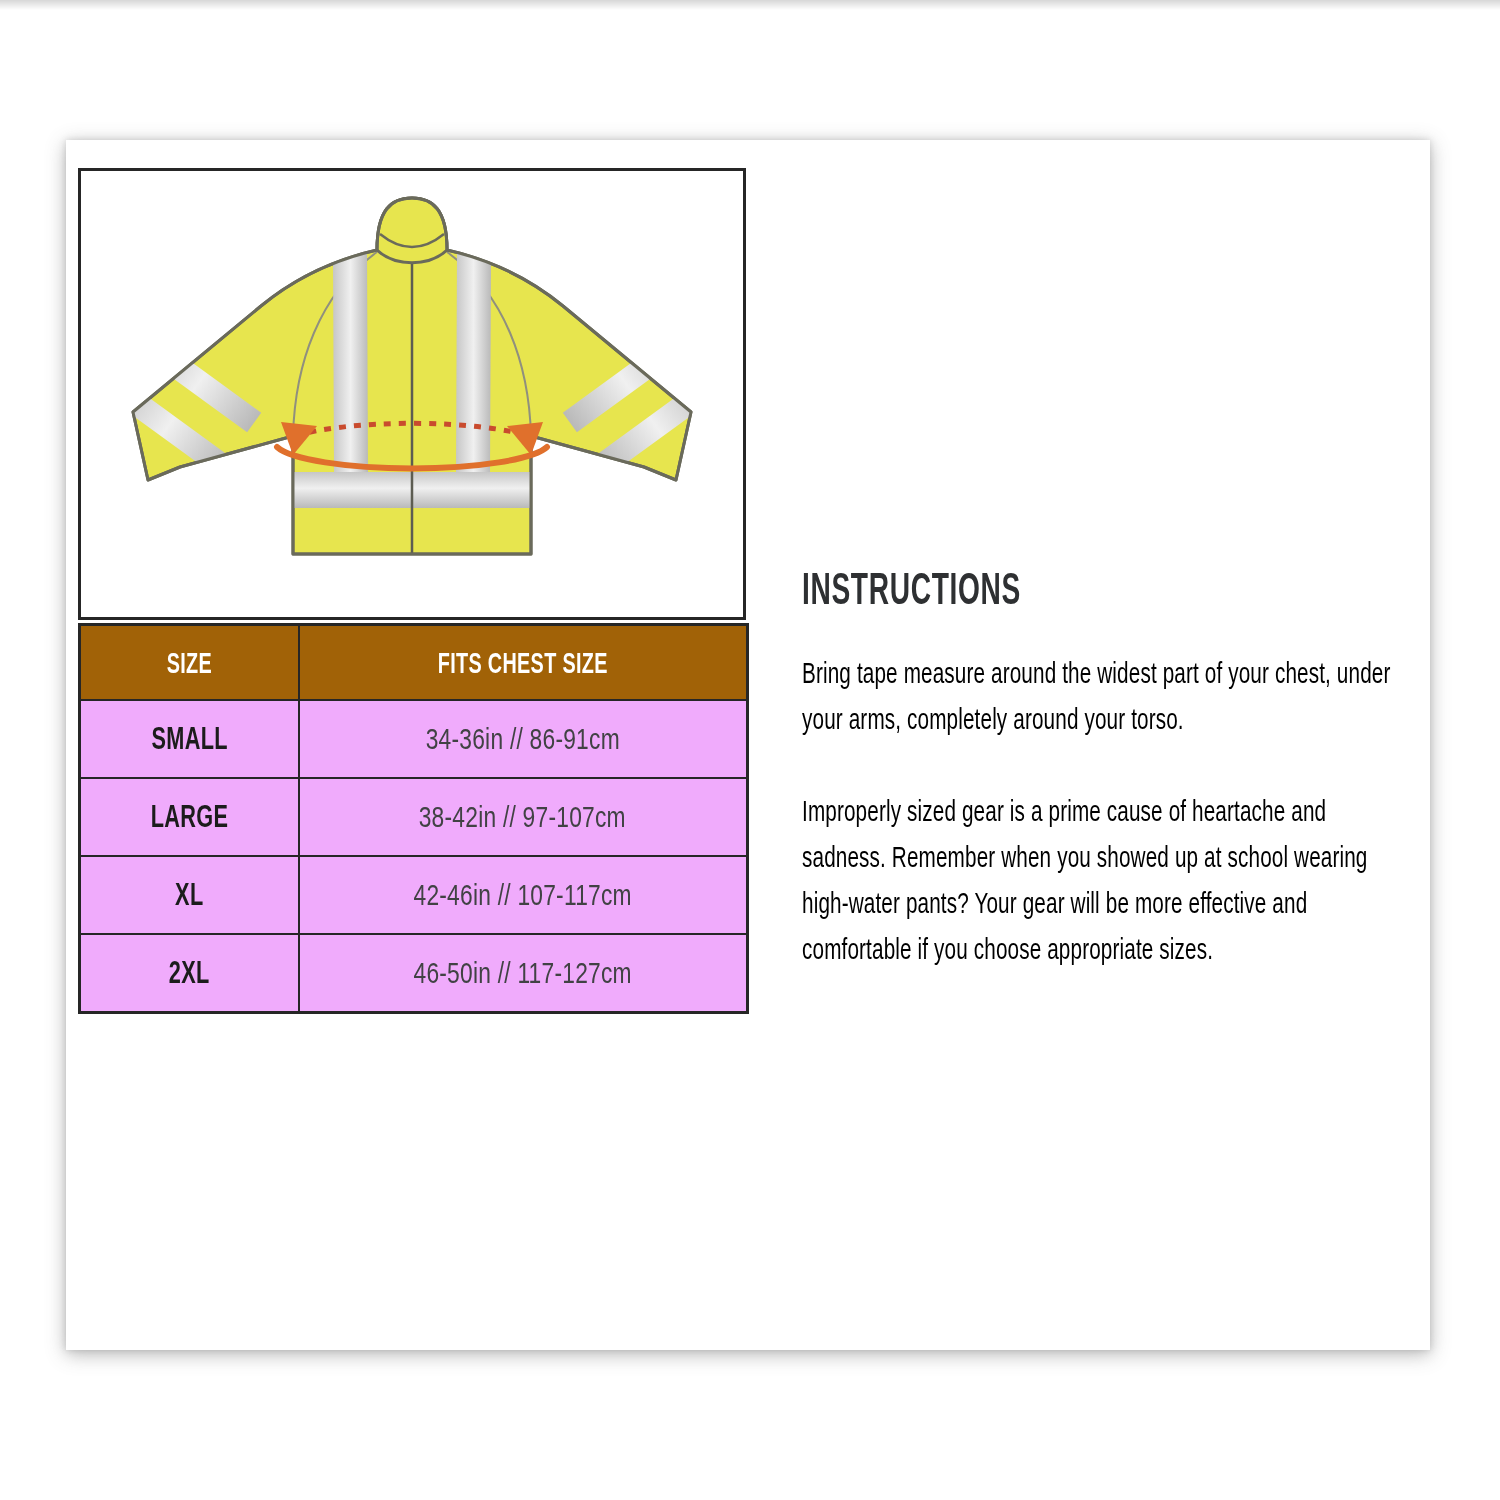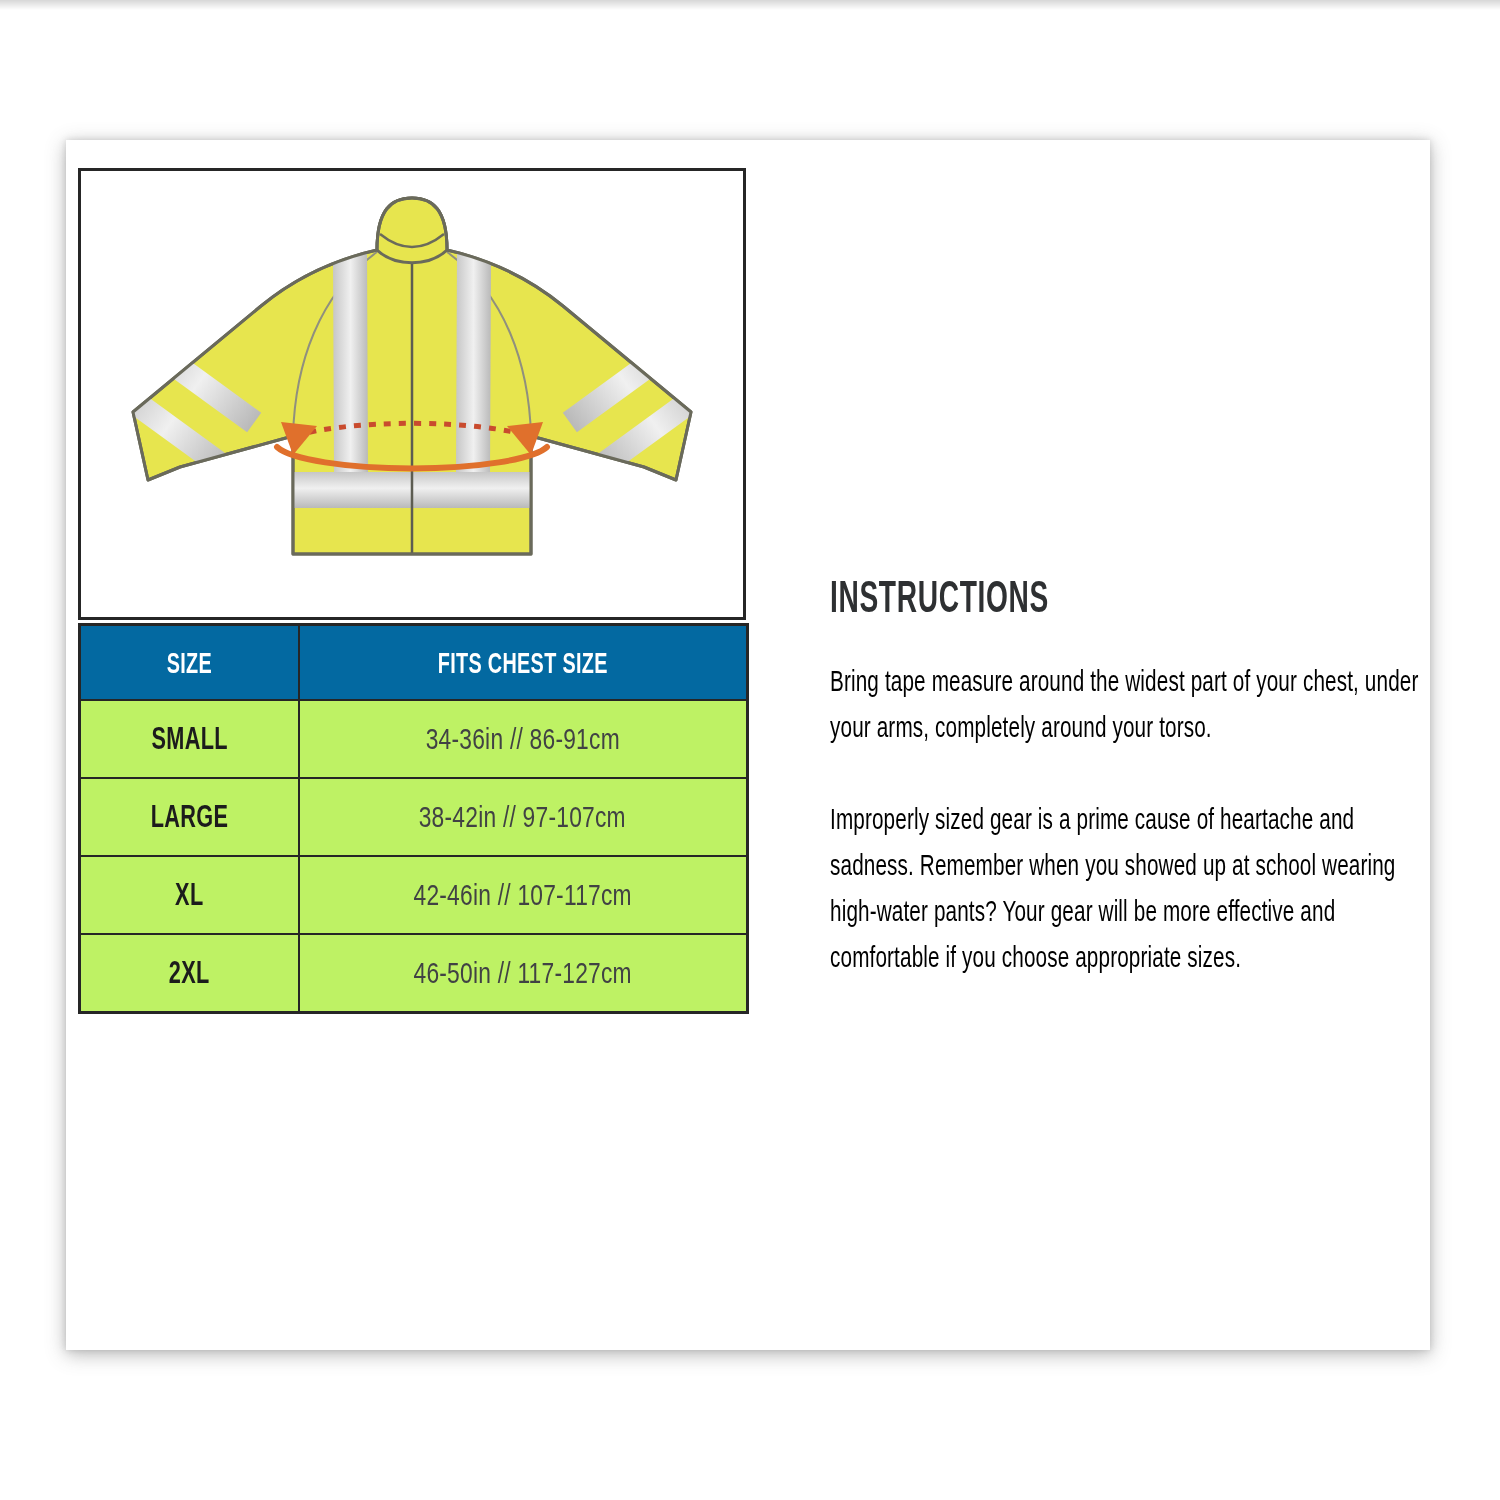--- a/index.html
+++ b/index.html
@@ -24,36 +24,36 @@
   table.sizetable{
     position:absolute;left:12px;top:483px;width:668px;
     border-collapse:collapse;table-layout:fixed;
     border:3px solid #262626;
   }
   table.sizetable th, table.sizetable td{
     border:2px solid #262626;text-align:center;vertical-align:middle;
     padding:0;overflow:hidden;white-space:nowrap;
   }
   col.c1{width:219px;} col.c2{width:449px;}
-  th.hdr{height:73px;background:#0369a1;}
+  th.hdr{height:73px;background:#a16207;}
   th.hdr .t{
     display:inline-block;transform:scaleX(0.66);transform-origin:center;
     font-size:30px;font-weight:bold;color:#ffffff;letter-spacing:0.5px;
   }
-  td{height:76px;background:#bef264;}
+  td{height:76px;background:#f0abfc;}
   td.size .t{
     display:inline-block;transform:scaleX(0.70);transform-origin:center;
     font-size:31px;font-weight:bold;color:#1c1c1c;letter-spacing:0.5px;
   }
   td.chest .t{
     display:inline-block;transform:scaleX(0.76);transform-origin:center;
     font-size:30px;font-weight:normal;color:#414244;letter-spacing:0.3px;
   }
   .instructions{
-    position:absolute;left:764px;top:424px;width:660px;margin-top:8px;
+    position:absolute;left:736px;top:424px;width:660px;
   }
   .instructions h2{
     margin:0;font-size:44px;line-height:50px;font-weight:bold;color:#2e3032;
     white-space:nowrap;transform:scaleX(0.64);transform-origin:0 50%;
     letter-spacing:1px;
   }
   .para{font-size:30px;line-height:46px;color:#000000;}
   .para .ln{
     white-space:nowrap;transform:scaleX(0.69);transform-origin:0 50%;
     letter-spacing:0.2px;

